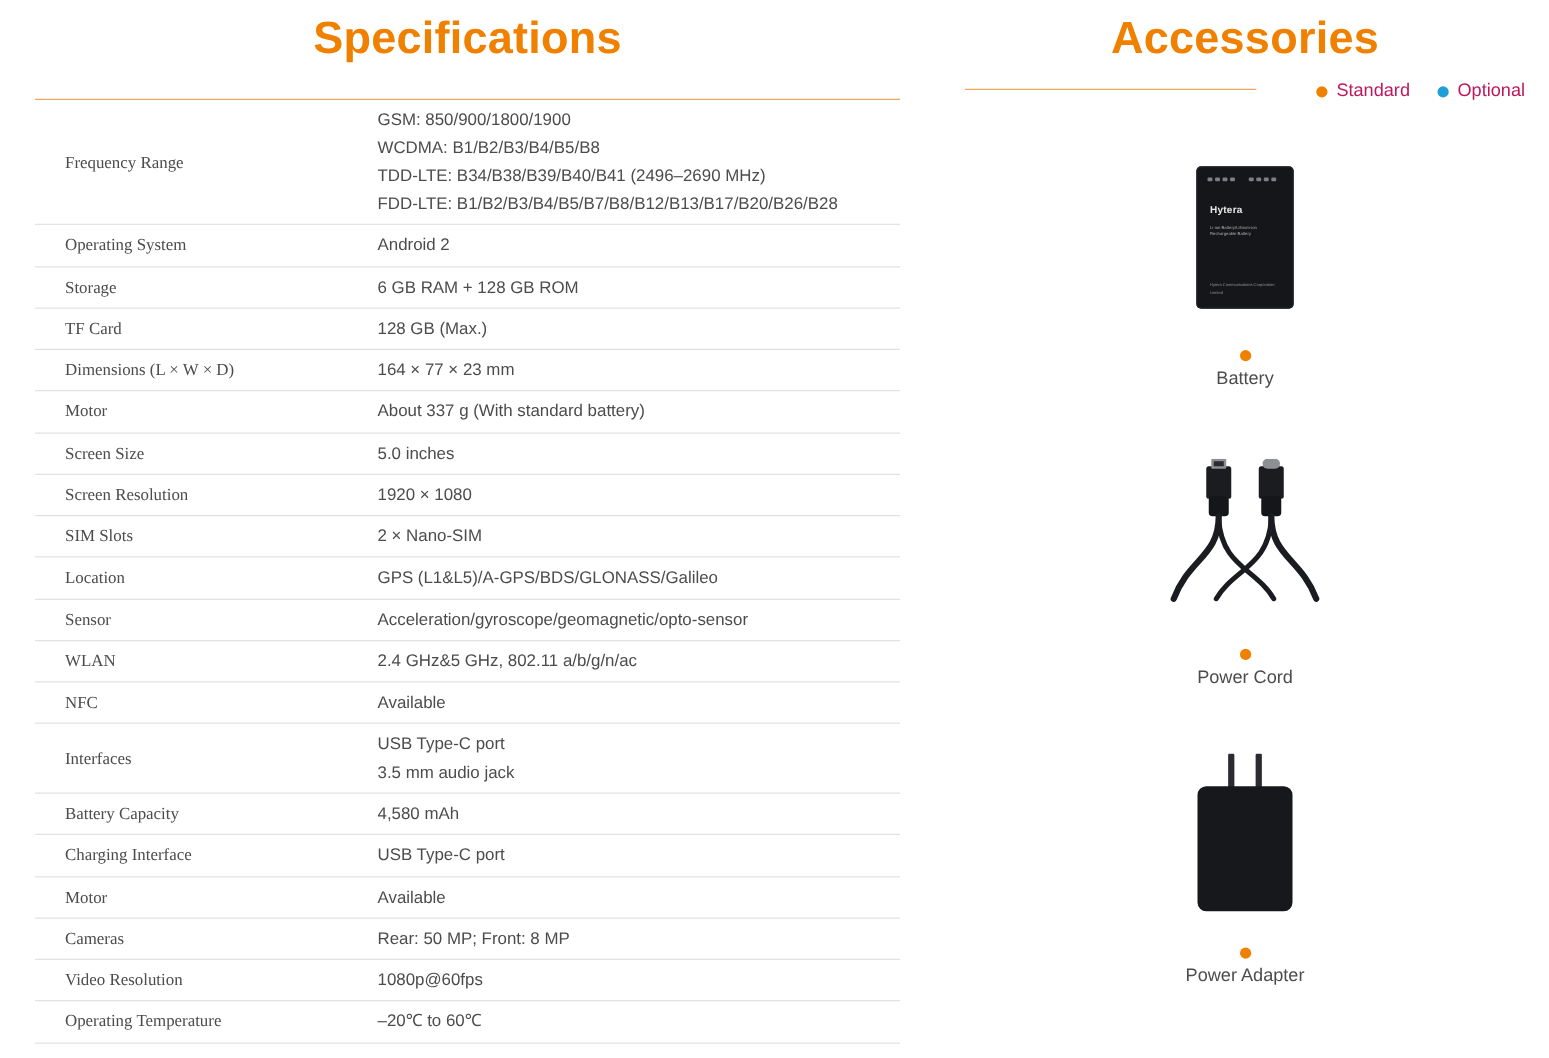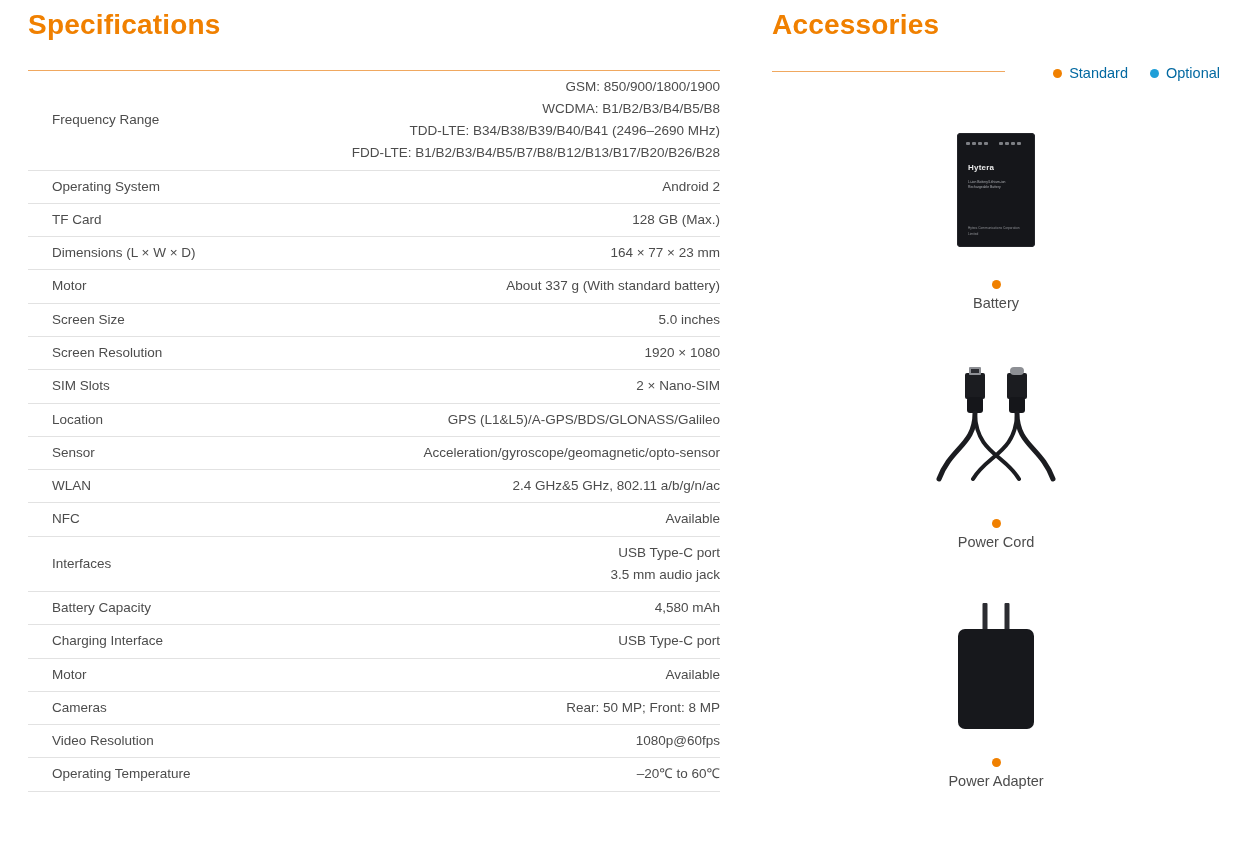--- a/index.html
+++ b/index.html
@@ -22,26 +22,27 @@
   }
 
   
   .spec-col {
     position: absolute;
     left: 28px;
     top: 0;
     width: 692px;
   }
   .section-title {
-    font-size: 28px;
+    font-size: 36px;
     font-weight: bold;
     color: #f08000;
     letter-spacing: 0.2px;
     margin: 8px 0 0 0;
     line-height: 1.2;
+    text-align: center;
   }
   .spec-table {
     margin-top: 28px;
     border-collapse: collapse;
     width: 692px;
     table-layout: fixed;
   }
   .spec-table tr {
     border-bottom: 1px solid #e2e2e2;
   }
@@ -52,24 +53,24 @@
     font-size: 13.5px;
     color: #4c4c4c;
     vertical-align: middle;
     padding: 5px 0 5px 0;
     line-height: 1.65;
   }
   .spec-table td.label {
     width: 272px;
     padding-left: 24px;
     box-sizing: border-box;
+    font-family: Liberation Serif, serif;
   }
   .spec-table td.value {
     padding-left: 2px;
-    text-align: right;
   }
   .value-line {
     display: block;
     white-space: nowrap;
   }
 
   
   .acc-col {
     position: absolute;
     left: 772px;
@@ -85,21 +86,21 @@
     background: #f0a860;
   }
   .legend {
     position: absolute;
     right: 0;
     top: 65px;
     display: flex;
     align-items: center;
     gap: 22px;
     font-size: 14.5px;
-    color: #0369a1;
+    color: #be185d;
   }
   .legend-item {
     display: flex;
     align-items: center;
     gap: 7px;
     white-space: nowrap;
   }
   .dot {
     width: 9px;
     height: 9px;
@@ -258,20 +259,26 @@
             <span class="value-line">WCDMA: B1/B2/B3/B4/B5/B8</span>
             <span class="value-line">TDD-LTE: B34/B38/B39/B40/B41 (2496–2690 MHz)</span>
             <span class="value-line">FDD-LTE: B1/B2/B3/B4/B5/B7/B8/B12/B13/B17/B20/B26/B28</span>
           </td>
         </tr>
 
         <tr>
           <td class="label">Operating System</td>
           <td class="value">
               <span class="value-line">Android 2</span>
+            </td>
+        </tr>
+        <tr>
+          <td class="label">Storage</td>
+          <td class="value">
+              <span class="value-line">6 GB RAM + 128 GB ROM</span>
             </td>
         </tr>
         <tr>
           <td class="label">TF Card</td>
           <td class="value">
               <span class="value-line">128 GB (Max.)</span>
             </td>
         </tr>
         <tr>
           <td class="label">Dimensions (L × W × D)</td>

